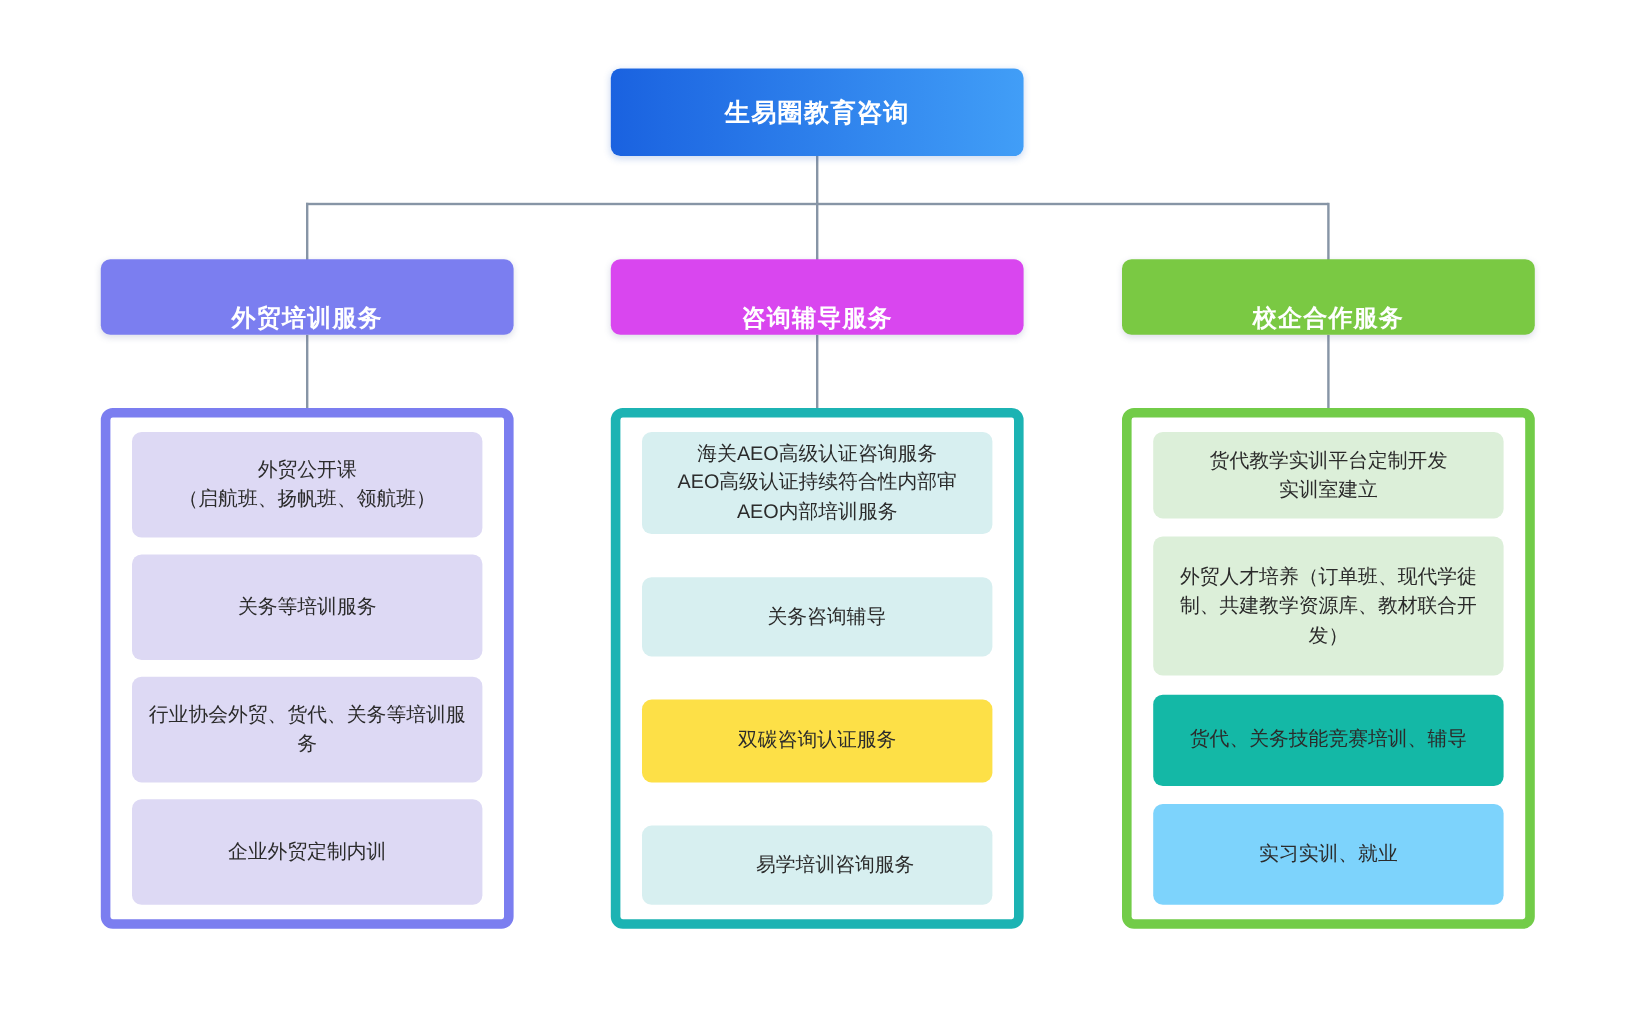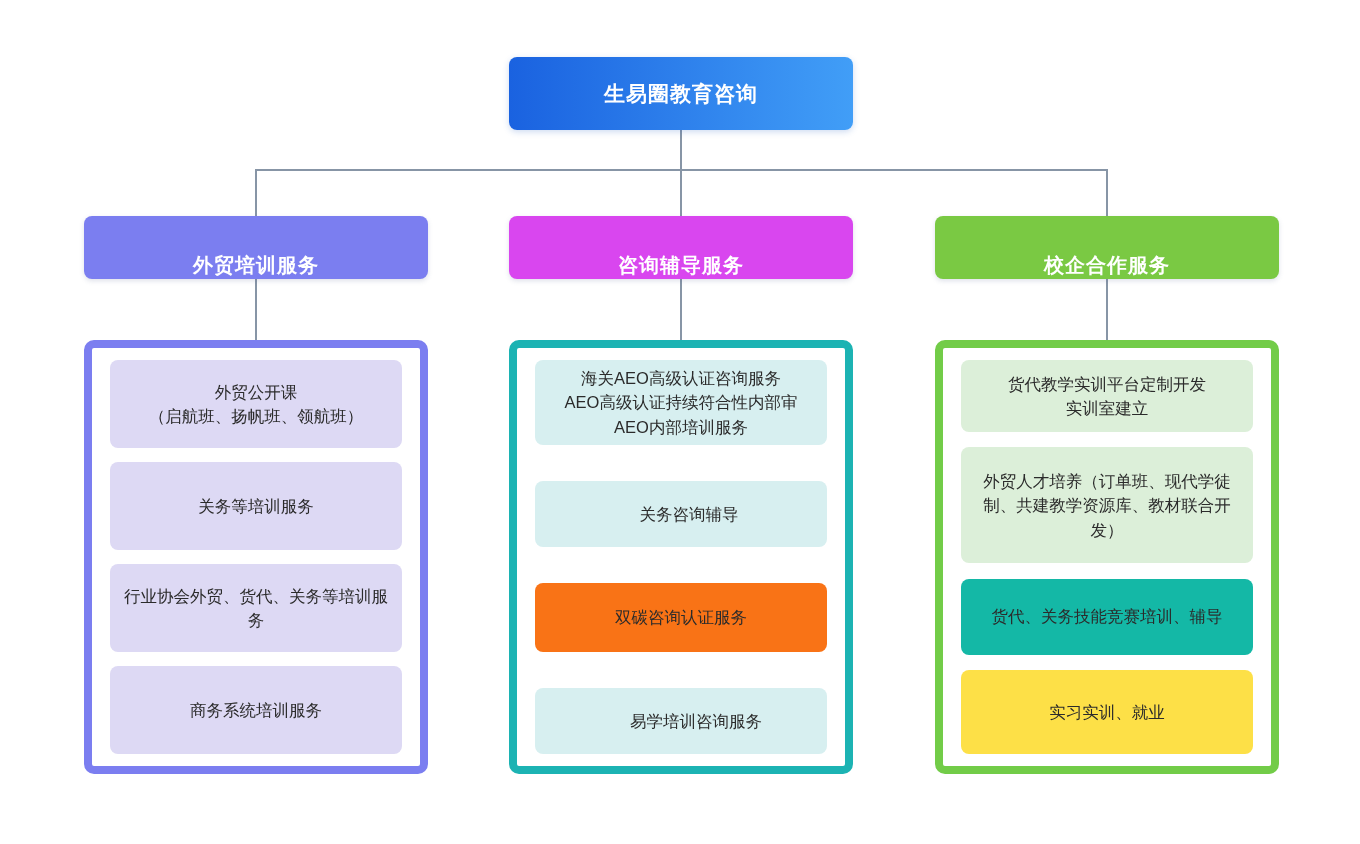--- a/index.html
+++ b/index.html
@@ -150,39 +150,39 @@
         <span class="item-label">外贸公开课
 （启航班、扬帆班、领航班）</span>
       </div>
       <div class="item-card" style="height: 88px; background: rgb(221, 217, 244);">
         <span class="item-label">关务等培训服务</span>
       </div>
       <div class="item-card" style="height: 88px; background: rgb(221, 217, 244);">
         <span class="item-label">行业协会外贸、货代、关务等培训服务</span>
       </div>
       <div class="item-card" style="height: 88px; background: rgb(221, 217, 244);">
-        <span class="item-label">商务系统培训服务</span>
+        <span class="item-label">企业外贸定制内训</span>
       </div>
     </div>
   </div>
 
   <div class="column col-1 theme-teal">
     <div class="branch-header" style="background: #d946ef;">
       <span class="branch-title">咨询辅导服务</span>
     </div>
     <div class="items-box" style="border-color: rgb(28, 179, 179); gap: 36px;">
       <div class="item-card" style="height: 96px; background: rgb(215, 239, 240);">
         <span class="item-label">海关AEO高级认证咨询服务
 AEO高级认证持续符合性内部审
 AEO内部培训服务</span>
       </div>
       <div class="item-card" style="height: 86px; background: rgb(215, 239, 240); padding-left: 26px;">
         <span class="item-label">关务咨询辅导</span>
       </div>
-      <div class="item-card" style="height: 91px; background: #f97316;">
+      <div class="item-card" style="height: 91px; background: #fde047;">
         <span class="item-label">双碳咨询认证服务</span>
       </div>
       <div class="item-card" style="height: 86px; background: rgb(215, 239, 240); padding-left: 40px;">
         <span class="item-label">易学培训咨询服务</span>
       </div>
     </div>
   </div>
 
   <div class="column col-2 theme-green">
     <div class="branch-header" style="background: rgb(122, 201, 67);">
@@ -192,19 +192,19 @@
       <div class="item-card" style="height: 72px; background: rgb(220, 239, 217);">
         <span class="item-label">货代教学实训平台定制开发
 实训室建立</span>
       </div>
       <div class="item-card" style="height: 116px; background: rgb(220, 239, 217);">
         <span class="item-label">外贸人才培养（订单班、现代学徒制、共建教学资源库、教材联合开发）</span>
       </div>
       <div class="item-card" style="height: 76px; background: #14b8a6;">
         <span class="item-label">货代、关务技能竞赛培训、辅导</span>
       </div>
-      <div class="item-card" style="height: 84px; background: #fde047;">
+      <div class="item-card" style="height: 84px; background: #7dd3fc;">
         <span class="item-label">实习实训、就业</span>
       </div>
     </div>
   </div>
 
 </div>
 
 </body></html>

